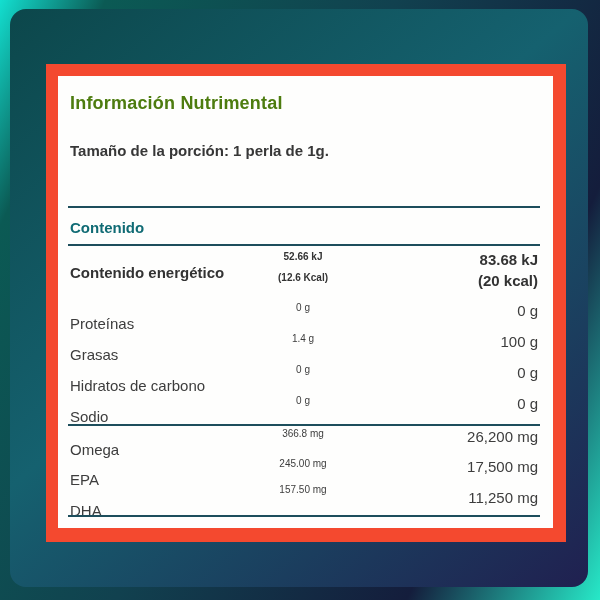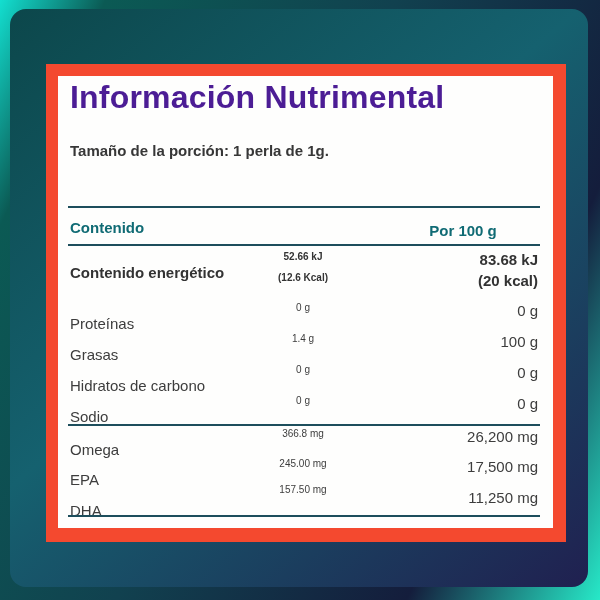--- a/index.html
+++ b/index.html
@@ -24,23 +24,23 @@
     background: #f4492f;
     padding: 12px 13px 14px 12px;
   }
   .card-inner {
     position: relative;
     width: 100%; height: 100%;
     background: #fefefd;
   }
   .abs { position: absolute; }
   .title {
-    left: 12px; top: 3px;
-    font-size: 32px; font-weight: bold;
-    color: #4c1d95; letter-spacing: 0.2px;
+    left: 12px; top: 17px;
+    font-size: 18px; font-weight: bold;
+    color: #4d7c0f; letter-spacing: 0.2px;
   }
   .meta {
     left: 12px;
     font-size: 15px; font-weight: bold;
     color: #373737;
   }
   .rule {
     left: 10px; width: 472px; height: 2px;
     background: #1d4e5c;
   }
@@ -71,21 +71,20 @@
 <div class="card">
   <div class="card-inner">
 
     <div class="abs title">Información Nutrimental</div>
 
     <div class="abs meta" style="top:66px">Tamaño de la porción: 1 perla de 1g.</div>
 
     <div class="abs rule" style="top:130px"></div>
 
     <div class="abs th" style="left:12px;top:143px">Contenido</div>
-    <div class="abs th" style="left:330px;width:150px;text-align:center;top:146px">Por 100 g</div>
 
     <div class="abs rule" style="top:168px"></div>
 
     <div>
       <div class="abs cell-name bold" style="top:175px">Contenido energético</div>
       <div class="abs cell-mid bold" style="top:175px">52.66 kJ</div>
       <div class="abs cell-mid bold" style="top:196px">(12.6 Kcal)</div>
       <div class="abs cell-right bold" style="top:175px">83.68 kJ</div>
       <div class="abs cell-right bold" style="top:196px">(20 kcal)</div>
     </div>

